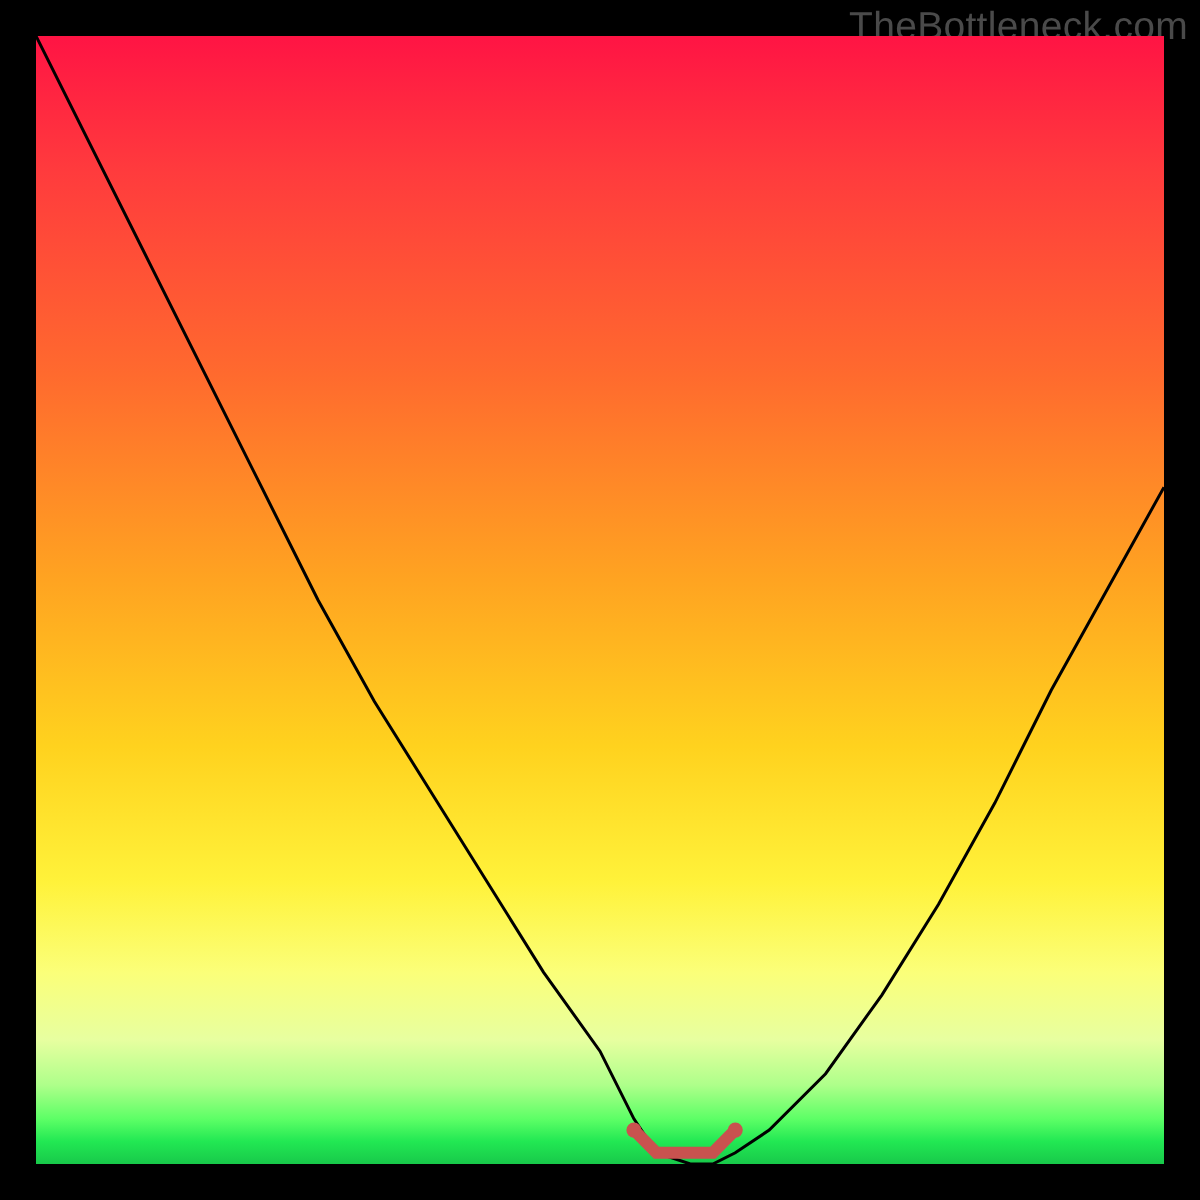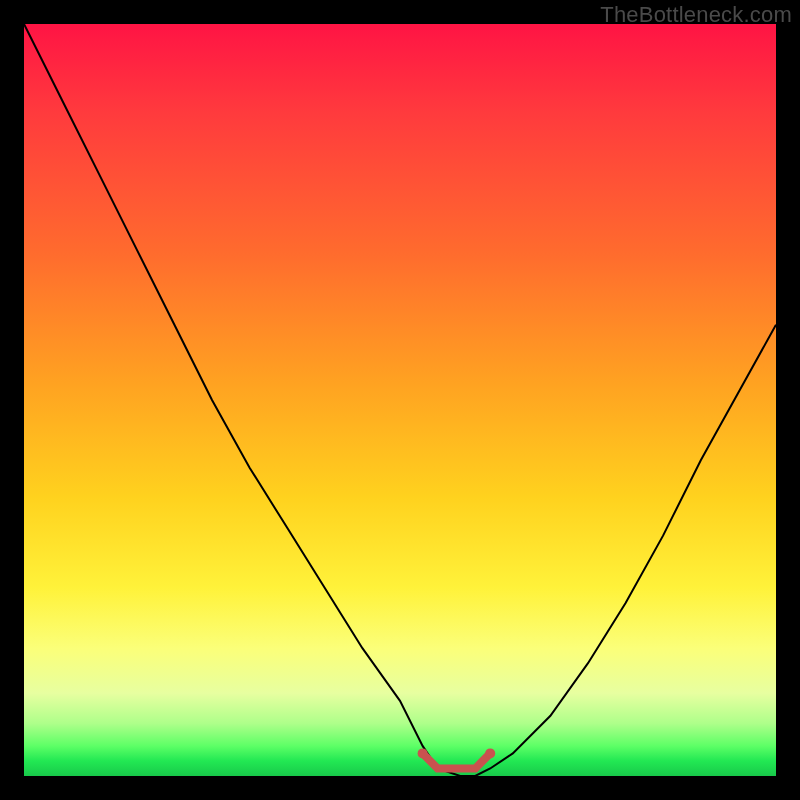--- a/index.html
+++ b/index.html
@@ -38,21 +38,21 @@
       #5dff66 96%,
       #22e853 98%,
       #18c94a 100%
     );
   }
   .watermark {
     position: absolute;
     top: 2px;
     right: 8px;
     color: #4a4a4a;
-    font-size: 22px;
+    font-size: 26px;
     font-weight: 500;
     letter-spacing: 0.2px;
     user-select: none;
   }
   svg.curve {
     position: absolute;
     left: 0;
     top: 0;
     width: 752px;
     height: 752px;

